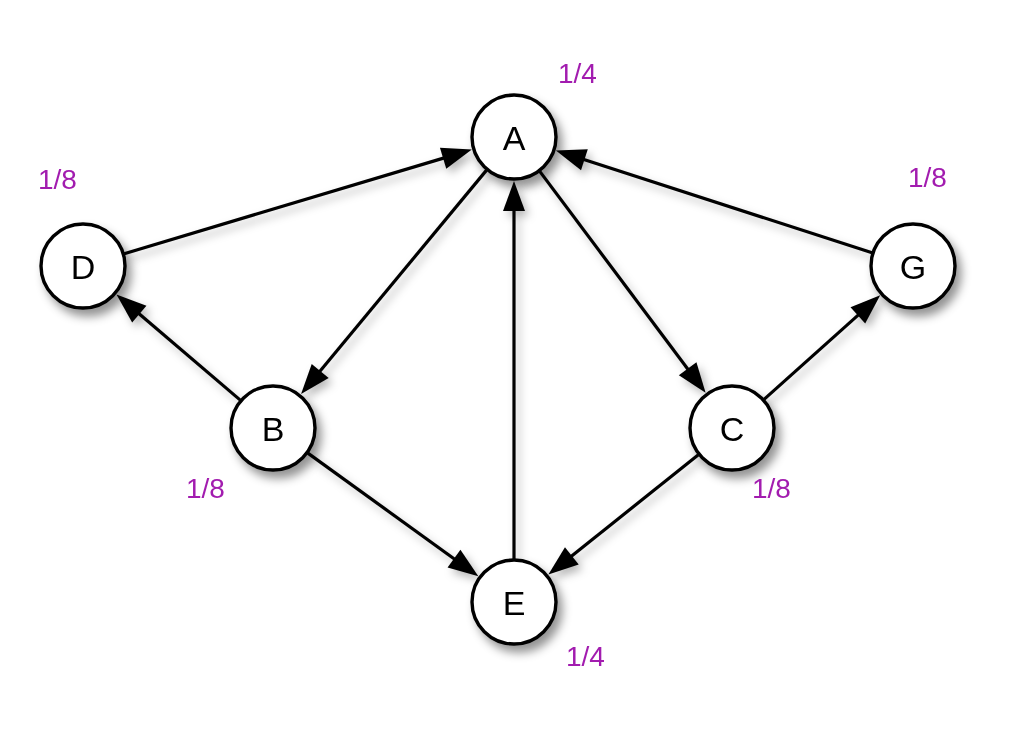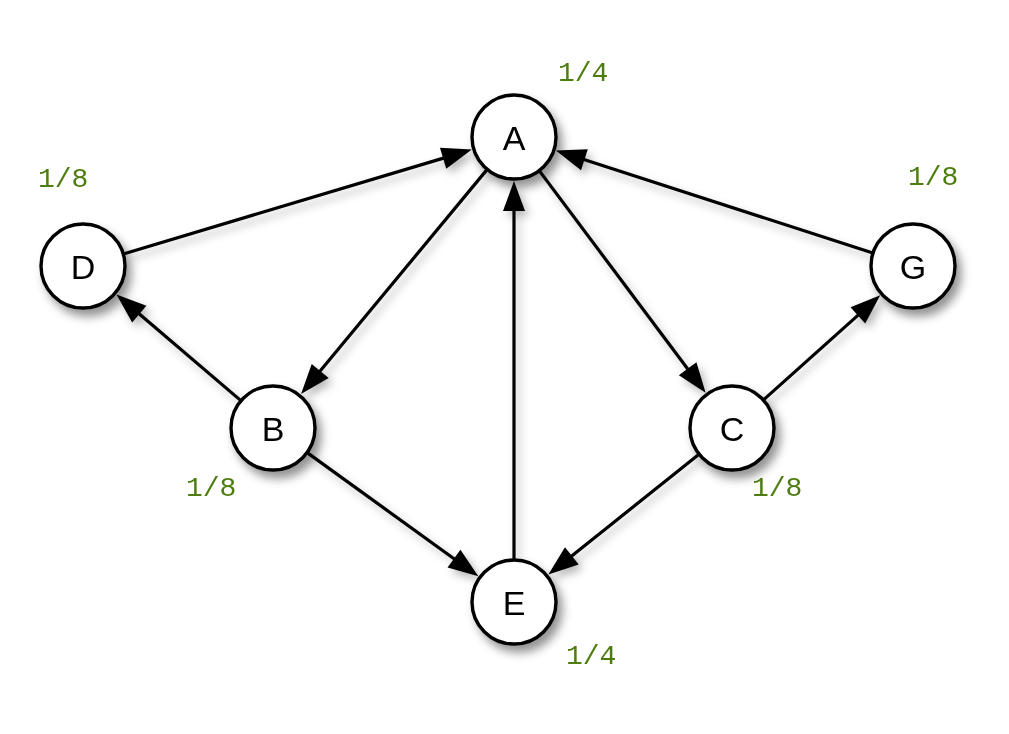--- a/index.html
+++ b/index.html
@@ -42,23 +42,23 @@
   }
   .node-label {
     font-family: "Liberation Sans", sans-serif;
     font-size: 34px;
     fill: #000000;
     text-anchor: middle;
     dominant-baseline: central;
   }
   .weight-label {
     position: absolute;
-    font-family: Liberation Mono, monospace;
+    font-family: Liberation Sans, sans-serif;
     font-size: 28px;
-    color: #4d7c0f;
+    color: #a21caf;
     white-space: nowrap;
     line-height: 1;
   }
 </style>
 </head>
 <body>
 
 <div id="canvas">
 
   <svg id="graph-svg" viewBox="0 0 1009 734" xmlns="http://www.w3.org/2000/svg">

